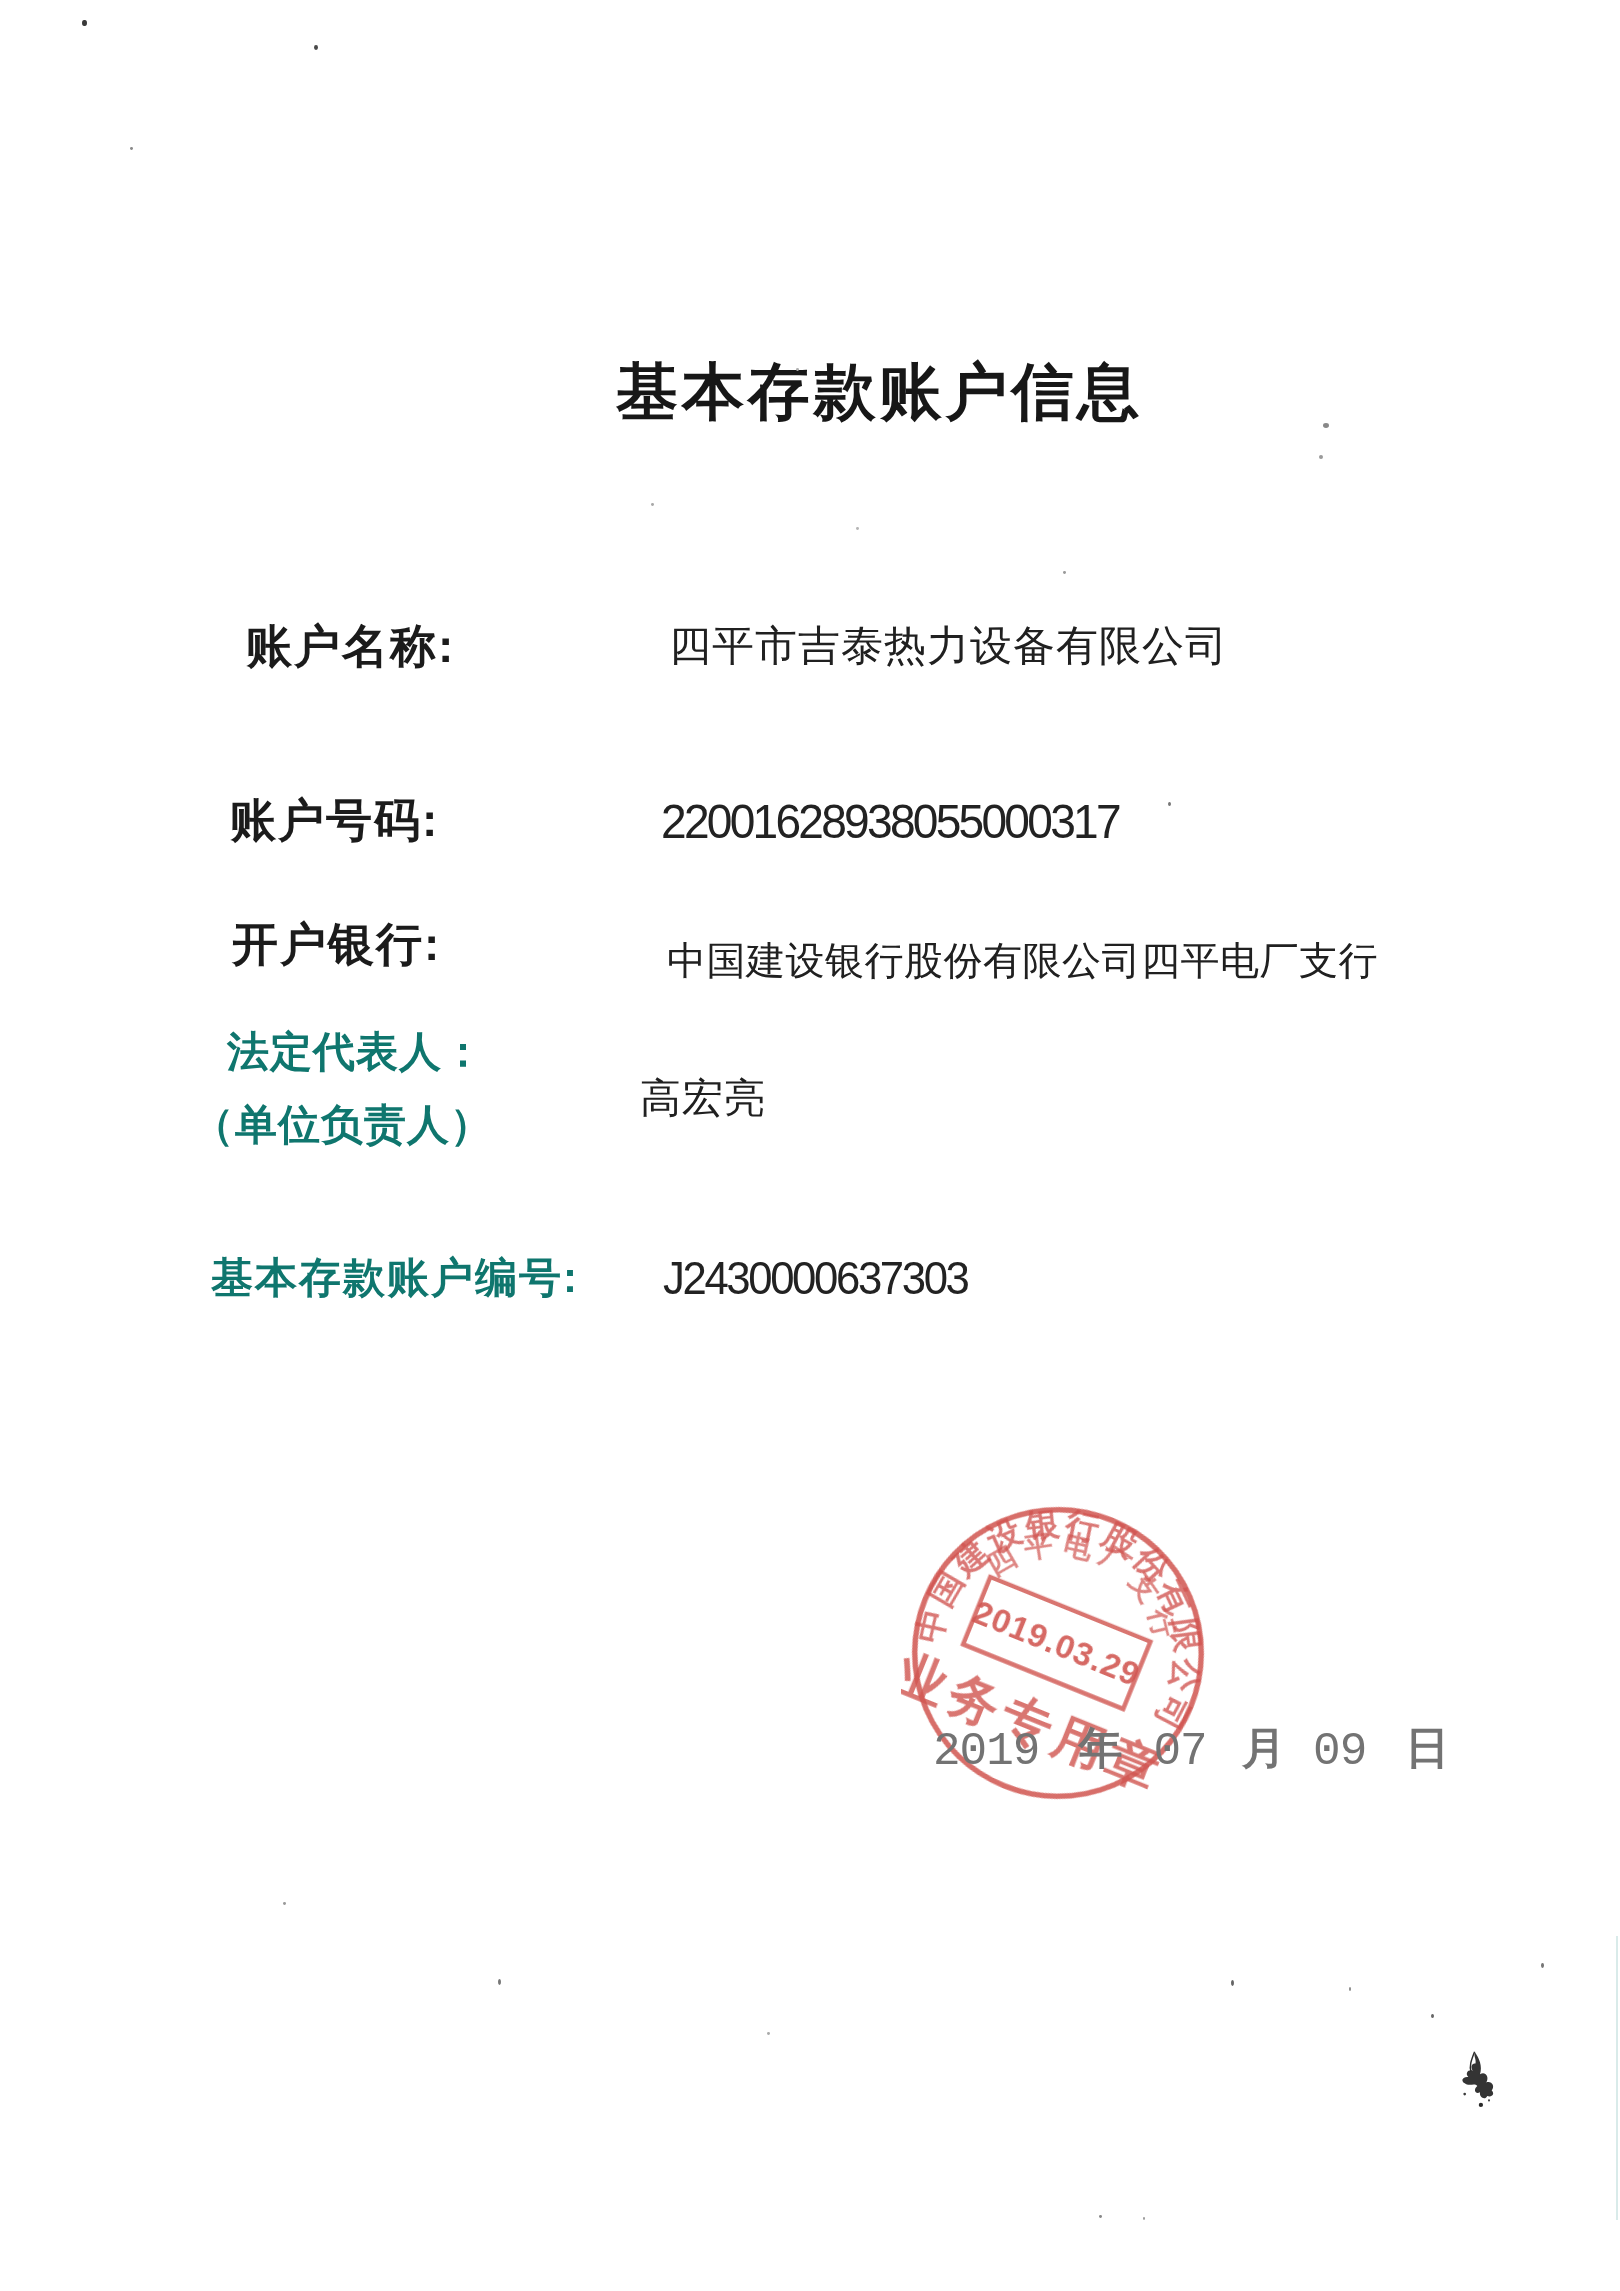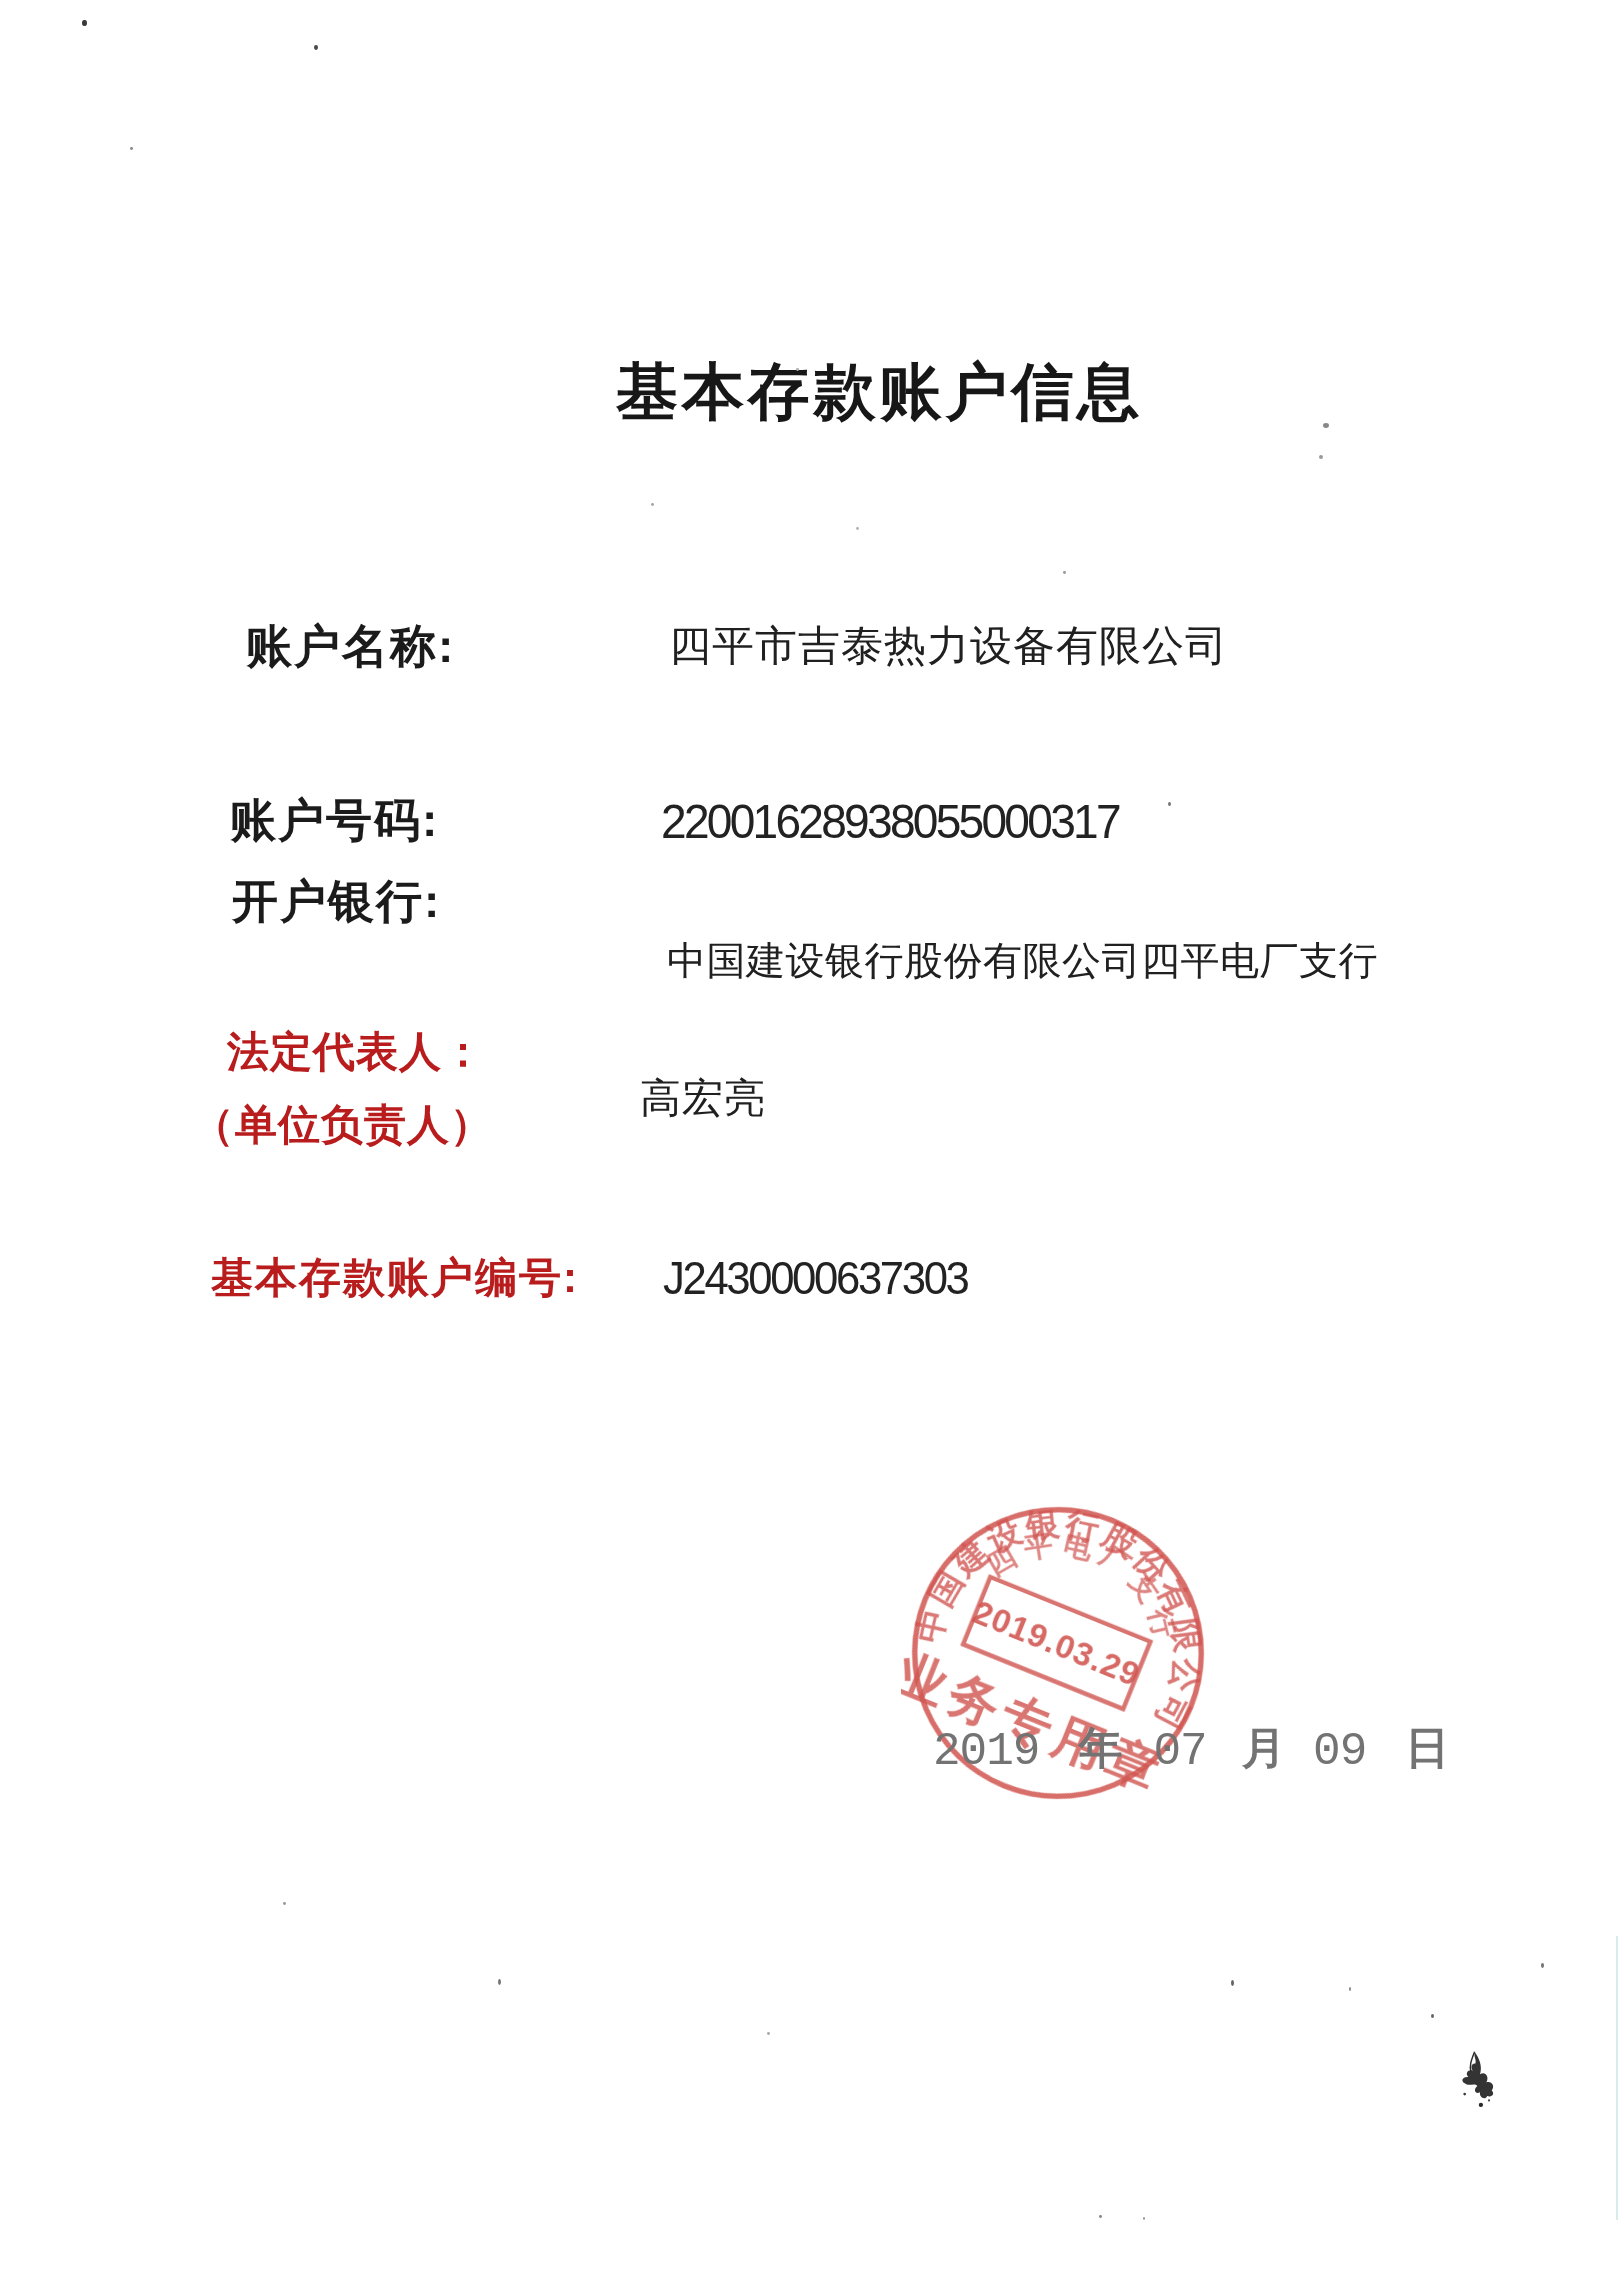--- a/index.html
+++ b/index.html
@@ -3,21 +3,21 @@
 <meta charset="utf-8">
 <style>
   html,body{margin:0;padding:0;background:#ffffff;}
   body{width:1620px;height:2292px;position:relative;overflow:hidden;
        font-family:"Liberation Sans",sans-serif;color:#1e1e1e;}
   .doc{position:absolute;inset:0;background:#ffffff;}
   .abs{position:absolute;white-space:nowrap;line-height:1;}
   .title{font-family:"Liberation Serif",serif;font-weight:800;font-size:62px;
          letter-spacing:3.9px;color:#171717;}
   .lbl{font-weight:700;font-size:46px;color:#1b1b1b;letter-spacing:2px;}
-  .lbl-sm{font-weight:700;font-size:42px;color:#b91c1c;letter-spacing:1px;}
+  .lbl-sm{font-weight:700;font-size:42px;color:#0f766e;letter-spacing:1px;}
   .val{font-weight:500;font-size:42px;color:#202020;letter-spacing:1px;text-align:center;}
   .val-cn18{font-weight:500;font-size:39px;color:#202020;letter-spacing:0.5px;margin-top:16px;}
   .num{font-weight:500;font-size:49px;color:#222;letter-spacing:-2.9px;
        transform:scaleX(0.94);transform-origin:left top;}
   .num-sm{font-weight:500;font-size:46px;color:#222;letter-spacing:-2.5px;
        transform:scaleX(0.95);transform-origin:left top;}
   .dateline{display:flex;align-items:flex-start;font-size:44px;color:#737373;font-family:Liberation Mono, monospace;}
   .dateline .digits{font-size:46px;letter-spacing:-1px;font-weight:500;}
   .dateline .cjk{font-weight:600;}
   .speck{position:absolute;border-radius:50%;}
@@ -31,21 +31,21 @@
 <div class="doc">
 
   <div class="abs title" style="left:616px;top:361px;">基本存款账户信息</div>
 
   <div class="abs lbl" style="left:230px;top:623px;margin-left:16px;">账户名称:</div>
   <div class="abs val" style="left:669px;top:625px;">四平市吉泰热力设备有限公司</div>
 
   <div class="abs lbl" style="left:230px;top:797px;">账户号码:</div>
   <div class="abs num" style="left:661px;top:797px;">22001628938055000317</div>
 
-  <div class="abs lbl" style="left:232px;top:878px;">开户银行:</div>
+  <div class="abs lbl" style="left:232px;top:921px;">开户银行:</div>
   <div class="abs val-cn18" style="left:667px;top:925px;">中国建设银行股份有限公司四平电厂支行</div>
 
   <div class="abs lbl-sm" style="left:227px;top:1031px;">法定代表人：</div>
   <div class="abs lbl-sm" style="left:192px;top:1104px;">（单位负责人）</div>
   <div class="abs val" style="left:640px;top:1078px;font-size:41px;">高宏亮</div>
 
   <div class="abs lbl-sm" style="left:211px;top:1257px;letter-spacing:2px;">基本存款账户编号:</div>
   <div class="abs num-sm" style="left:663px;top:1255px;">J2430000637303</div>
 
   <svg class="abs" style="left:901px;top:1496px;mix-blend-mode:multiply;opacity:0.92;" width="314" height="314" viewBox="-160 -160 320 320">

